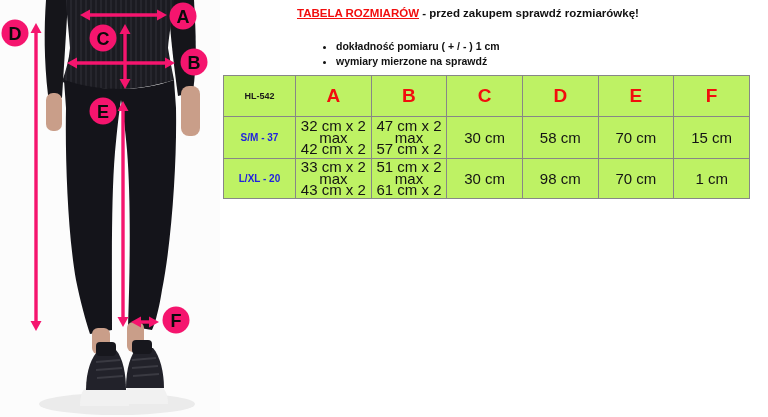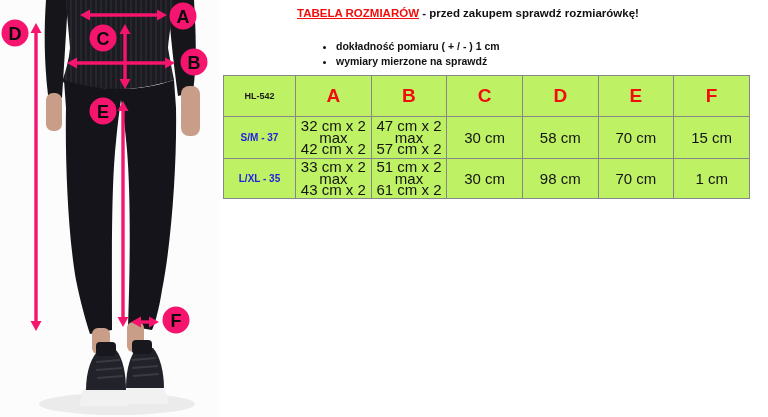--- a/index.html
+++ b/index.html
@@ -161,21 +161,21 @@
 42 cm x 2</td>
         <td class="val">47 cm x 2
 max
 57 cm x 2</td>
         <td class="val">30 cm</td>
         <td class="val">58 cm</td>
         <td class="val">70 cm</td>
         <td class="val">15 cm</td>
       </tr>
       <tr class="r-lxl">
-        <td class="size">L/XL - 35</td>
+        <td class="size">L/XL - 20</td>
         <td class="val">33 cm x 2
 max
 43 cm x 2</td>
         <td class="val">51 cm x 2
 max
 61 cm x 2</td>
         <td class="val">30 cm</td>
         <td class="val">98 cm</td>
         <td class="val">70 cm</td>
         <td class="val">1 cm</td>

